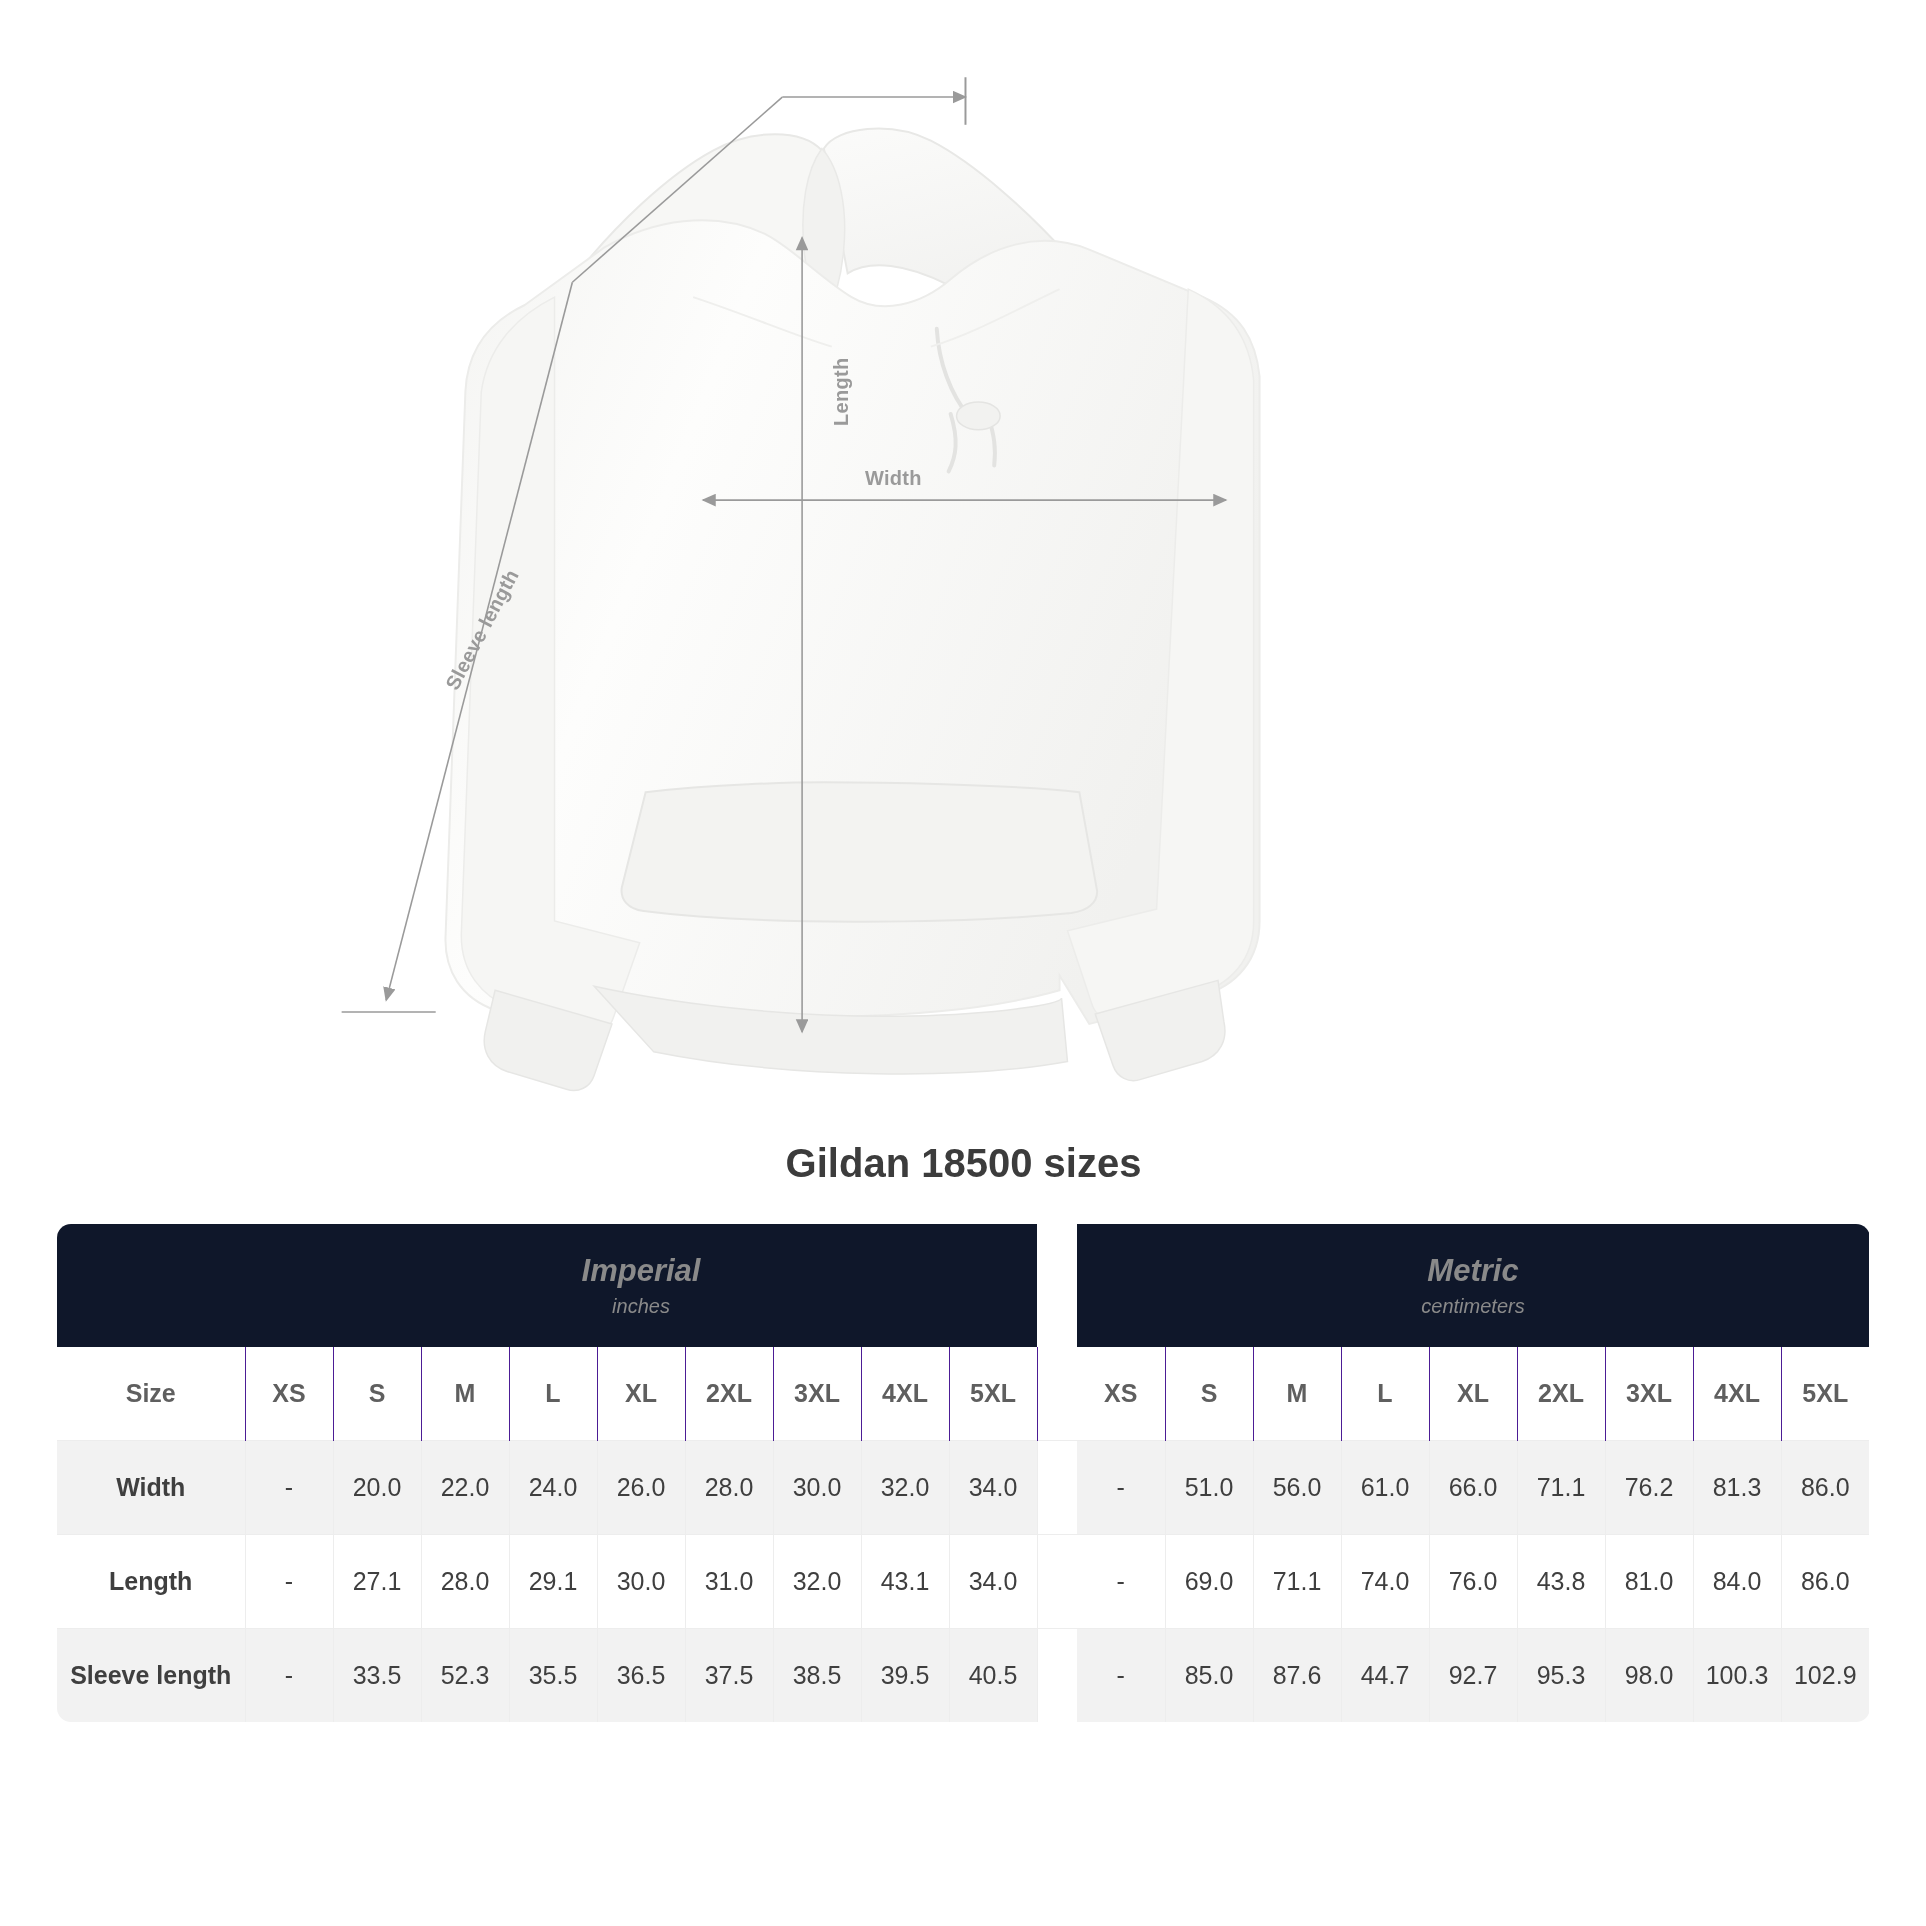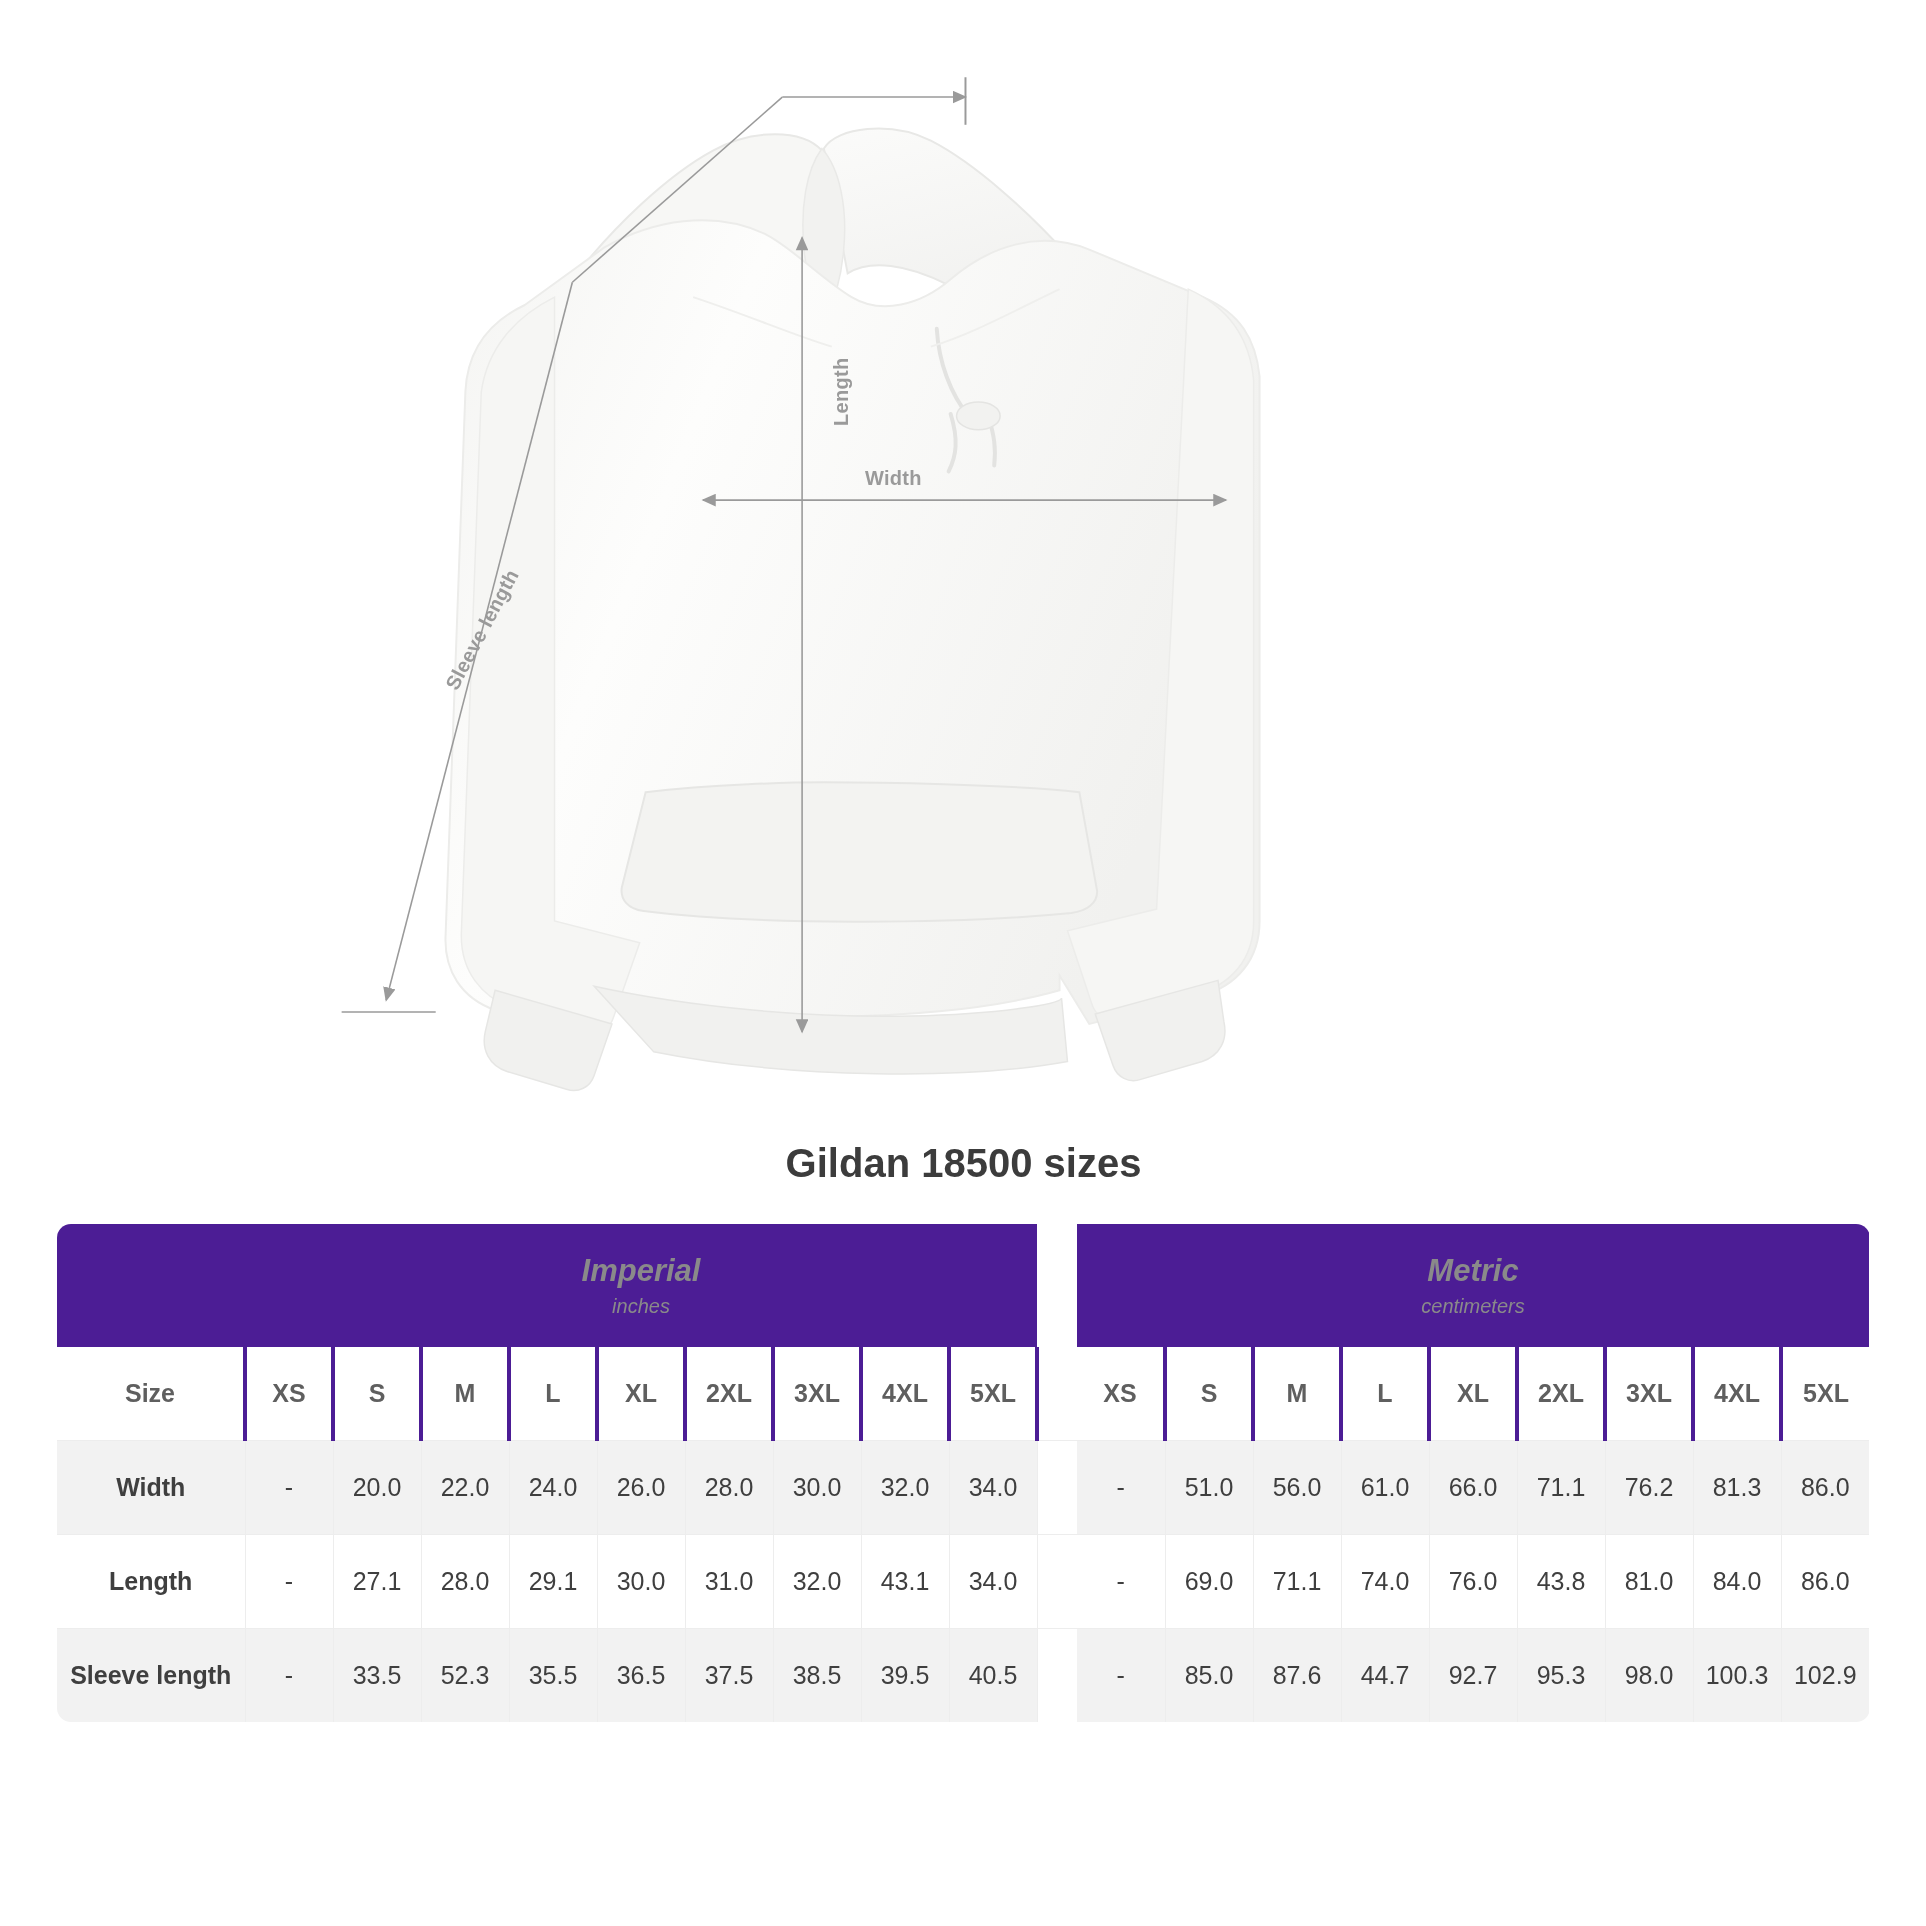--- a/index.html
+++ b/index.html
@@ -77,21 +77,21 @@
   table.size-table {
     border-collapse: collapse;
     width: 1812px;
     table-layout: fixed;
   }
   table.size-table td, table.size-table th {
     text-align: center;
     vertical-align: middle;
   }
   .unitsys-row td {
-    background: #4c1d95;
+    background: #0f172a;
     height: 123px;
     padding: 0;
   }
   .unitsys-name {
     font-size: 31px;
     font-weight: bold;
     font-style: italic;
     color: #8a8a8a;
     line-height: 1.15;
   }
@@ -100,21 +100,21 @@
     font-style: italic;
     color: #8a8a8a;
     margin-top: 6px;
   }
   .head-row td {
     background: #ffffff;
     height: 91px;
     font-size: 25px;
     font-weight: bold;
     color: #5f5f5f;
-    border-right: 4px solid #4c1d95;
+    border-right: 1px solid #4c1d95;
   }
   .head-row td:last-child { border-right: none; }
   .data-row td {
     height: 91px;
     font-size: 25px;
     color: #3f3f3f;
     border-right: 1px solid #ededed;
     border-top: 1px solid #ededed;
   }
   .data-row td:last-child { border-right: none; }

